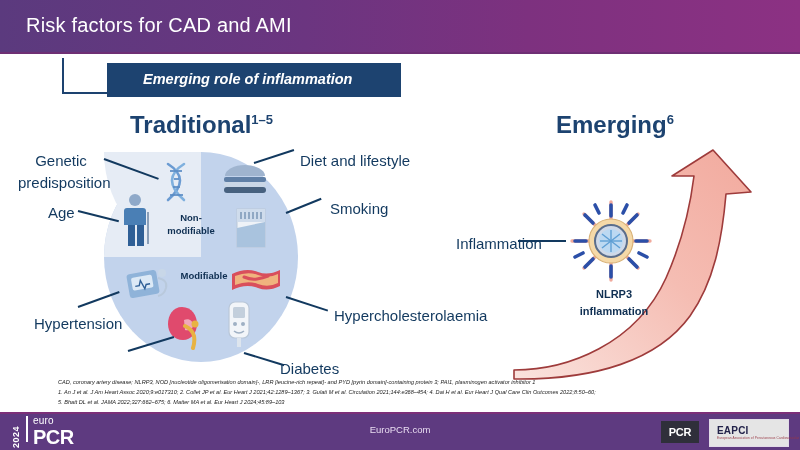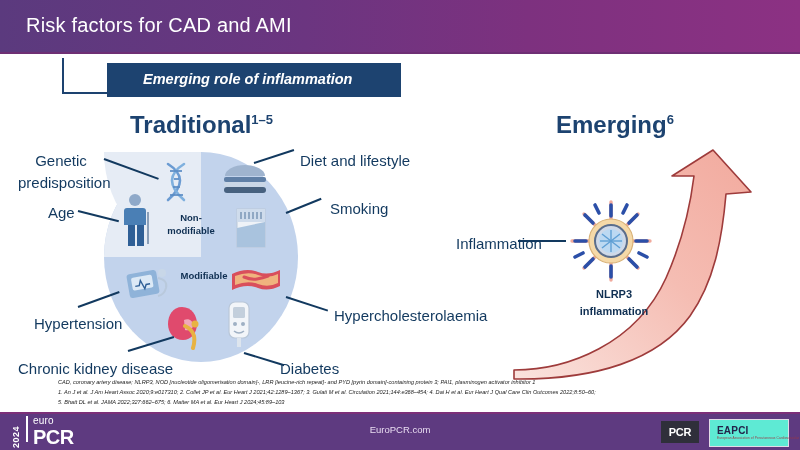--- a/index.html
+++ b/index.html
@@ -227,21 +227,21 @@
     left: 661px; top: 421px;
     width: 38px; height: 22px;
     background: #2f2f3a;
     display: flex; align-items: center; justify-content: center;
     color: #ffffff; font-size: 11px; font-weight: bold; letter-spacing: -.3px;
   }
   .logo-eapci {
     position: absolute;
     left: 709px; top: 419px;
     width: 78px; height: 26px;
-    background: #5eead4;
+    background: #e5e5e5;
     border: 1px solid #e2dbe8;
     display: flex; align-items: center;
   }
   .eapci-text { display: flex; flex-direction: column; line-height: 1.05; margin-left: 3px; }
   .eapci-main { color: #23234a; font-size: 10px; font-weight: bold; letter-spacing: .2px; }
   .eapci-sub  { color: #9a3a46; font-size: 3.2px; letter-spacing: .1px; white-space: nowrap; }
 </style>
 </head>
 <body>
 
@@ -352,23 +352,20 @@
   <div class="lead" style="left:244px;top:352px;width:42px;transform:rotate(17deg);"></div>
 
   <div class="callout multi" style="left:18px;top:150px;width:86px;">
     <span>Genetic<br>predisposition</span>
   </div>
   <div class="callout" style="left:48px;top:202px;">
     <span>Age</span>
   </div>
   <div class="callout" style="left:34px;top:313px;">
     <span>Hypertension</span>
-  </div>
-  <div class="callout" style="left:18px;top:358px;">
-    <span>Chronic kidney disease</span>
   </div>
   <div class="callout" style="left:300px;top:150px;">
     <span>Diet and lifestyle</span>
   </div>
   <div class="callout" style="left:330px;top:198px;">
     <span>Smoking</span>
   </div>
   <div class="callout" style="left:334px;top:305px;">
     <span>Hypercholesterolaemia</span>
   </div>

